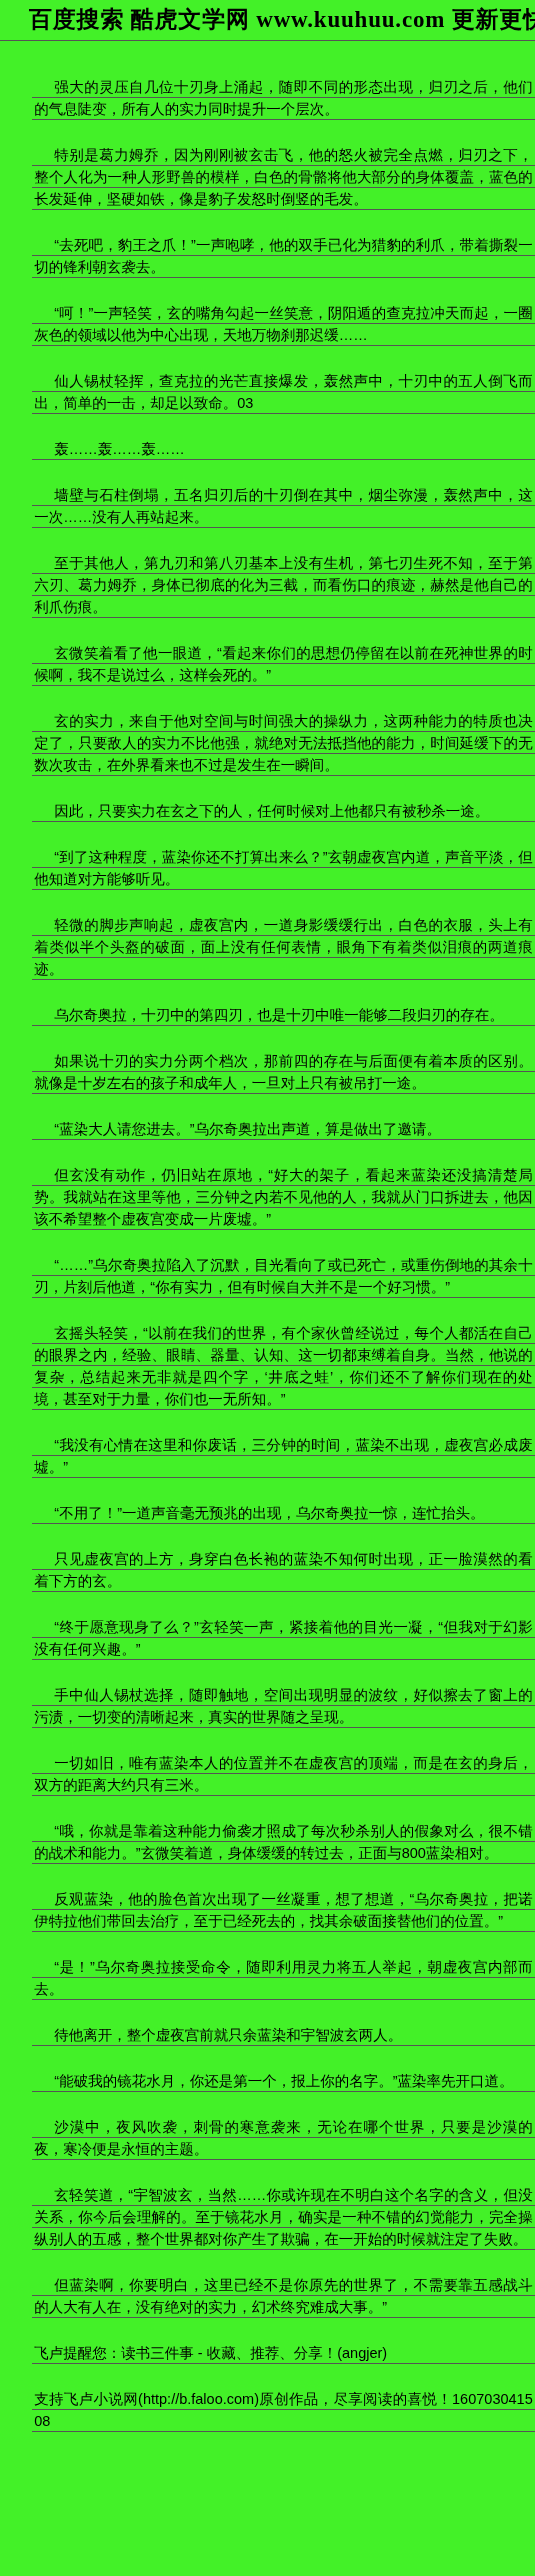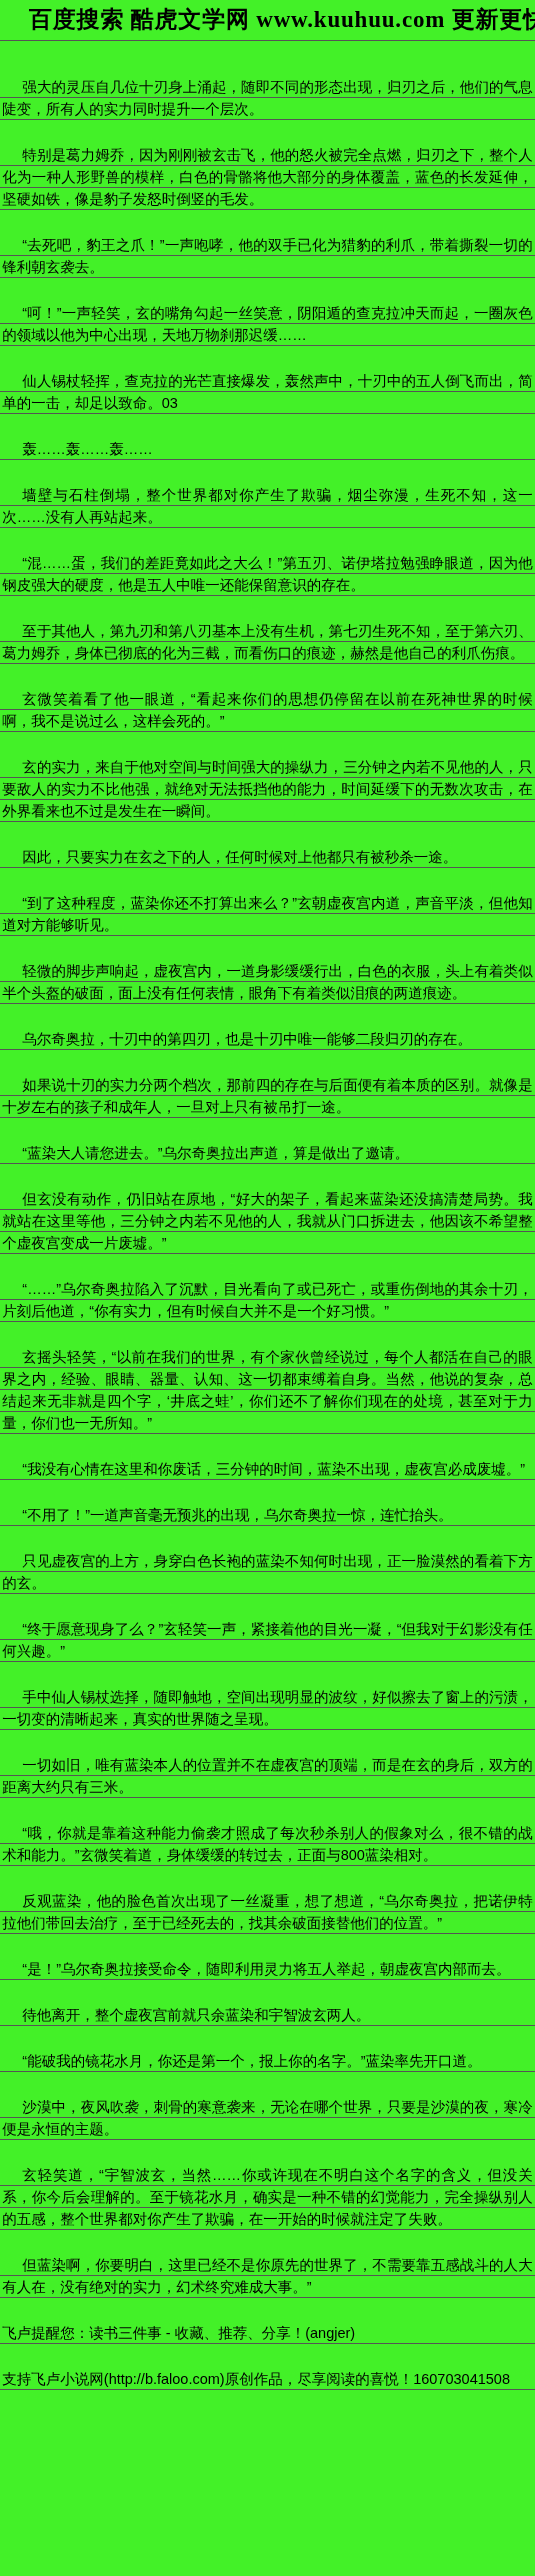--- a/index.html
+++ b/index.html
@@ -29,20 +29,21 @@
     padding: 21.4px 0 9.2px 23px;
   }
   .divider {
     height: 0;
     border: none;
     border-top: 0.8px solid #555555;
     margin: 6.1px 0 0 0;
   }
   .chapter {
     margin-top: 35px;
+    margin-left: 32px;
   }
   .para {
     font-size: 14.5px;
     line-height: 22px;
     margin: 0 0 24px 0;
     padding: 0 2.3px;
     text-indent: 20px;
     text-align: justify;
     word-break: break-all;
     
@@ -67,25 +68,24 @@
 
 <div class="divider"></div>
 
 <main class="chapter">
     <p class="para">强大的灵压自几位十刃身上涌起，随即不同的形态出现，归刃之后，他们的气息陡变，所有人的实力同时提升一个层次。</p>
     <p class="para">特别是葛力姆乔，因为刚刚被玄击飞，他的怒火被完全点燃，归刃之下，整个人化为一种人形野兽的模样，白色的骨骼将他大部分的身体覆盖，蓝色的长发延伸，坚硬如铁，像是豹子发怒时倒竖的毛发。</p>
     <p class="para">“去死吧，豹王之爪！”一声咆哮，他的双手已化为猎豹的利爪，带着撕裂一切的锋利朝玄袭去。</p>
     <p class="para">“呵！”一声轻笑，玄的嘴角勾起一丝笑意，阴阳遁的查克拉冲天而起，一圈灰色的领域以他为中心出现，天地万物刹那迟缓……</p>
     <p class="para">仙人锡杖轻挥，查克拉的光芒直接爆发，轰然声中，十刃中的五人倒飞而出，简单的一击，却足以致命。03</p>
     <p class="para">轰……轰……轰……</p>
-    <p class="para">墙壁与石柱倒塌，整个世界都对你产生了欺骗，烟尘弥漫，生死不知，这一次……没有人再站起来。</p>
-    <p class="para">“混……蛋，我们的差距竟如此之大么！”第五刃、诺伊塔拉勉强睁眼道，因为他钢皮强大的硬度，他是五人中唯一还能保留意识的存在。</p>
+    <p class="para">墙壁与石柱倒塌，五名归刃后的十刃倒在其中，烟尘弥漫，轰然声中，这一次……没有人再站起来。</p>
     <p class="para">至于其他人，第九刃和第八刃基本上没有生机，第七刃生死不知，至于第六刃、葛力姆乔，身体已彻底的化为三截，而看伤口的痕迹，赫然是他自己的利爪伤痕。</p>
     <p class="para">玄微笑着看了他一眼道，“看起来你们的思想仍停留在以前在死神世界的时候啊，我不是说过么，这样会死的。”</p>
-    <p class="para">玄的实力，来自于他对空间与时间强大的操纵力，三分钟之内若不见他的人，只要敌人的实力不比他强，就绝对无法抵挡他的能力，时间延缓下的无数次攻击，在外界看来也不过是发生在一瞬间。</p>
+    <p class="para">玄的实力，来自于他对空间与时间强大的操纵力，这两种能力的特质也决定了，只要敌人的实力不比他强，就绝对无法抵挡他的能力，时间延缓下的无数次攻击，在外界看来也不过是发生在一瞬间。</p>
     <p class="para">因此，只要实力在玄之下的人，任何时候对上他都只有被秒杀一途。</p>
     <p class="para">“到了这种程度，蓝染你还不打算出来么？”玄朝虚夜宫内道，声音平淡，但他知道对方能够听见。</p>
     <p class="para">轻微的脚步声响起，虚夜宫内，一道身影缓缓行出，白色的衣服，头上有着类似半个头盔的破面，面上没有任何表情，眼角下有着类似泪痕的两道痕迹。</p>
     <p class="para">乌尔奇奥拉，十刃中的第四刃，也是十刃中唯一能够二段归刃的存在。</p>
     <p class="para">如果说十刃的实力分两个档次，那前四的存在与后面便有着本质的区别。就像是十岁左右的孩子和成年人，一旦对上只有被吊打一途。</p>
     <p class="para">“蓝染大人请您进去。”乌尔奇奥拉出声道，算是做出了邀请。</p>
     <p class="para">但玄没有动作，仍旧站在原地，“好大的架子，看起来蓝染还没搞清楚局势。我就站在这里等他，三分钟之内若不见他的人，我就从门口拆进去，他因该不希望整个虚夜宫变成一片废墟。”</p>
     <p class="para">“……”乌尔奇奥拉陷入了沉默，目光看向了或已死亡，或重伤倒地的其余十刃，片刻后他道，“你有实力，但有时候自大并不是一个好习惯。”</p>
     <p class="para">玄摇头轻笑，“以前在我们的世界，有个家伙曾经说过，每个人都活在自己的眼界之内，经验、眼睛、器量、认知、这一切都束缚着自身。当然，他说的复杂，总结起来无非就是四个字，‘井底之蛙’，你们还不了解你们现在的处境，甚至对于力量，你们也一无所知。”</p>
     <p class="para">“我没有心情在这里和你废话，三分钟的时间，蓝染不出现，虚夜宫必成废墟。”</p>

